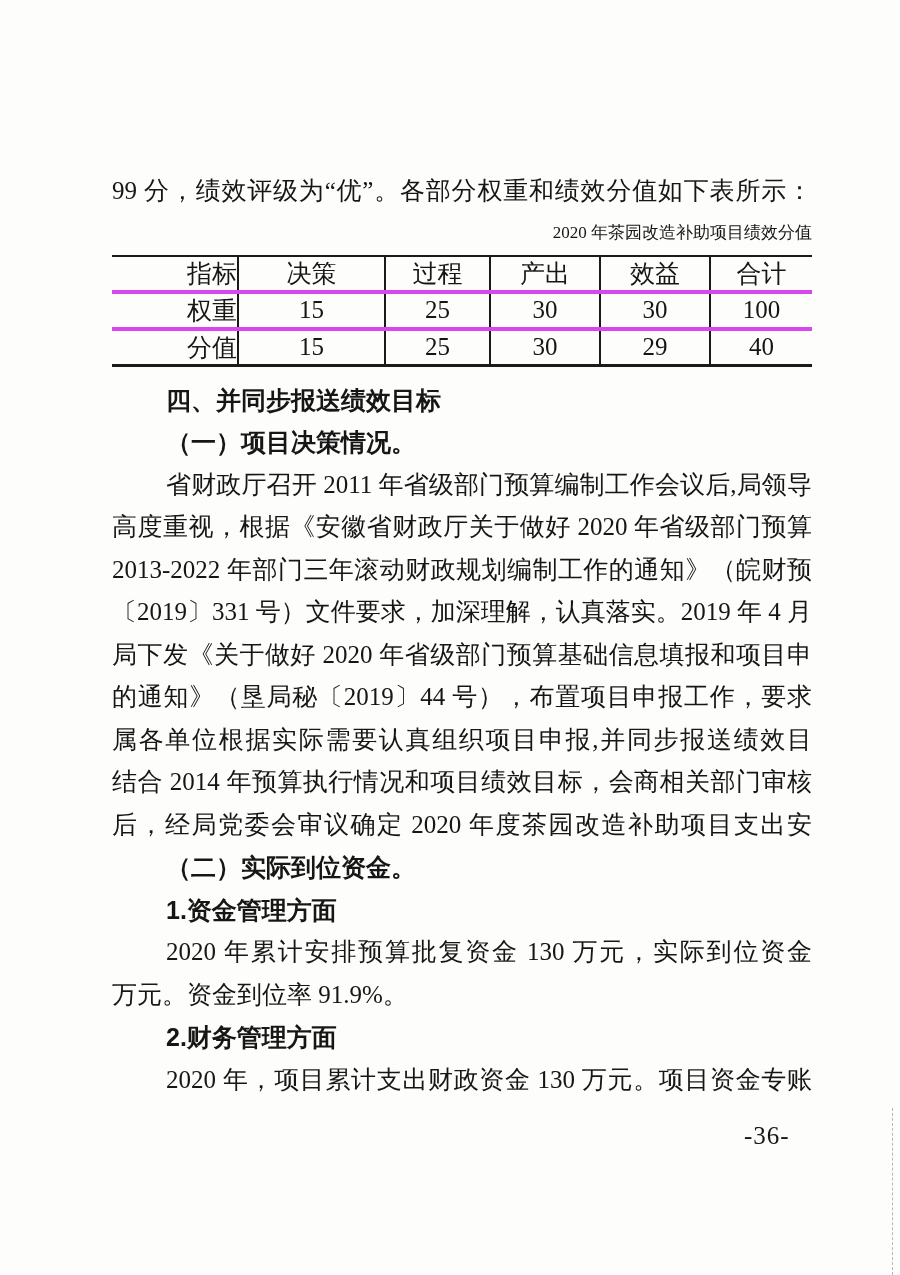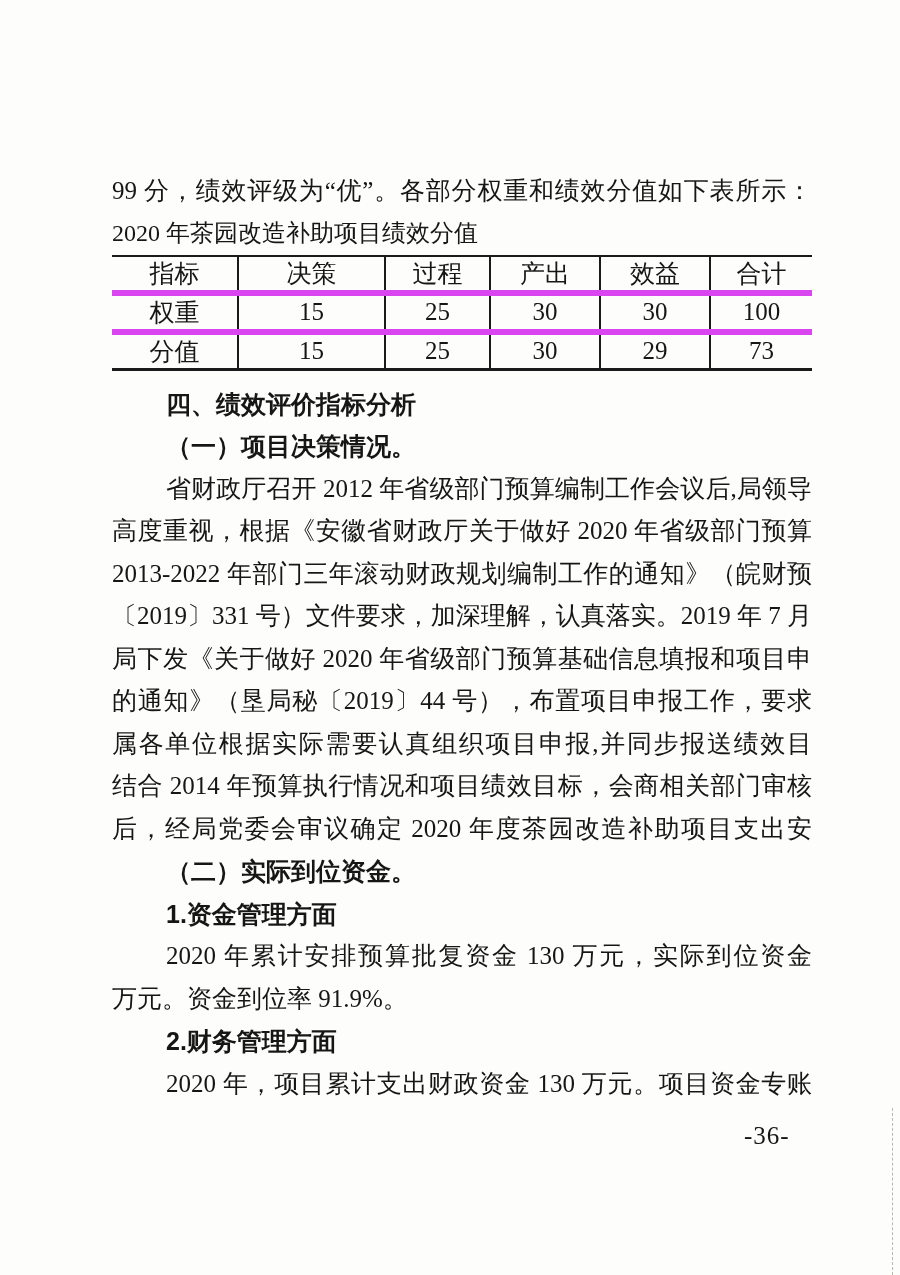--- a/index.html
+++ b/index.html
@@ -34,41 +34,41 @@
   .head {
     font-weight: 700;
     font-family: "Liberation Sans", "DejaVu Sans", sans-serif;
     font-size: 25px;
     padding-left: 54px;
     white-space: nowrap;
   }
   .table-title {
     height: 40px;
     line-height: 40px;
-    text-align: left;
-    font-size: 24px;
+    text-align: right;
+    font-size: 17px;
   }
   table.score-table {
     width: 700px;
     table-layout: fixed;
     border-collapse: collapse;
     margin: 2px 0 12px 0;
     border-top: 2.5px solid #1a1a1a;
     border-bottom: 3.5px solid #1a1a1a;
     font-size: 25px;
   }
   table.score-table td {
     border-left: 2px solid #1a1a1a;
-    border-top: 6px solid #d946ef;
+    border-top: 4px solid #d946ef;
     text-align: center;
     vertical-align: middle;
     height: 30px;
     padding: 0;
   }
-  table.score-table td:first-child { border-left: none; }
+  table.score-table td:first-child { border-left: none; text-align: right; }
   table.score-table tr:first-child td { border-top: none; }
   .page-number {
     position: absolute;
     left: 744px;
     top: 1122px;
     font-size: 25px;
     letter-spacing: 1px;
   }
   .scan-line {
     position: absolute;
@@ -114,32 +114,32 @@
           <td>30</td>
           <td>30</td>
           <td>100</td>
         </tr>
         <tr>
           <td>分值</td>
           <td>15</td>
           <td>25</td>
           <td>30</td>
           <td>29</td>
-          <td>73</td>
+          <td>40</td>
         </tr>
       </tbody>
     </table>
 
-    <div class="line head">四、绩效评价指标分析</div>
+    <div class="line head">四、并同步报送绩效目标</div>
     <div class="line head">（一）项目决策情况。</div>
 
-    <div class="line just indent">省财政厅召开 2012 年省级部门预算编制工作会议后,局领导</div>
+    <div class="line just indent">省财政厅召开 2011 年省级部门预算编制工作会议后,局领导</div>
     <div class="line just">高度重视，根据《安徽省财政厅关于做好 2020 年省级部门预算及</div>
     <div class="line just">2013-2022 年部门三年滚动财政规划编制工作的通知》（皖财预</div>
-    <div class="line just">〔2019〕331 号）文件要求，加深理解，认真落实。2019 年 7 月</div>
+    <div class="line just">〔2019〕331 号）文件要求，加深理解，认真落实。2019 年 4 月</div>
     <div class="line just">局下发《关于做好 2020 年省级部门预算基础信息填报和项目申报</div>
     <div class="line just">的通知》（垦局秘〔2019〕44 号），布置项目申报工作，要求所</div>
     <div class="line just">属各单位根据实际需要认真组织项目申报,并同步报送绩效目标。</div>
     <div class="line just">结合 2014 年预算执行情况和项目绩效目标，会商相关部门审核</div>
     <div class="line just">后，经局党委会审议确定 2020 年度茶园改造补助项目支出安排。</div>
 
     <div class="line head">（二）实际到位资金。</div>
     <div class="line head">1.资金管理方面</div>
 
     <div class="line just indent">2020 年累计安排预算批复资金 130 万元，实际到位资金 130</div>

